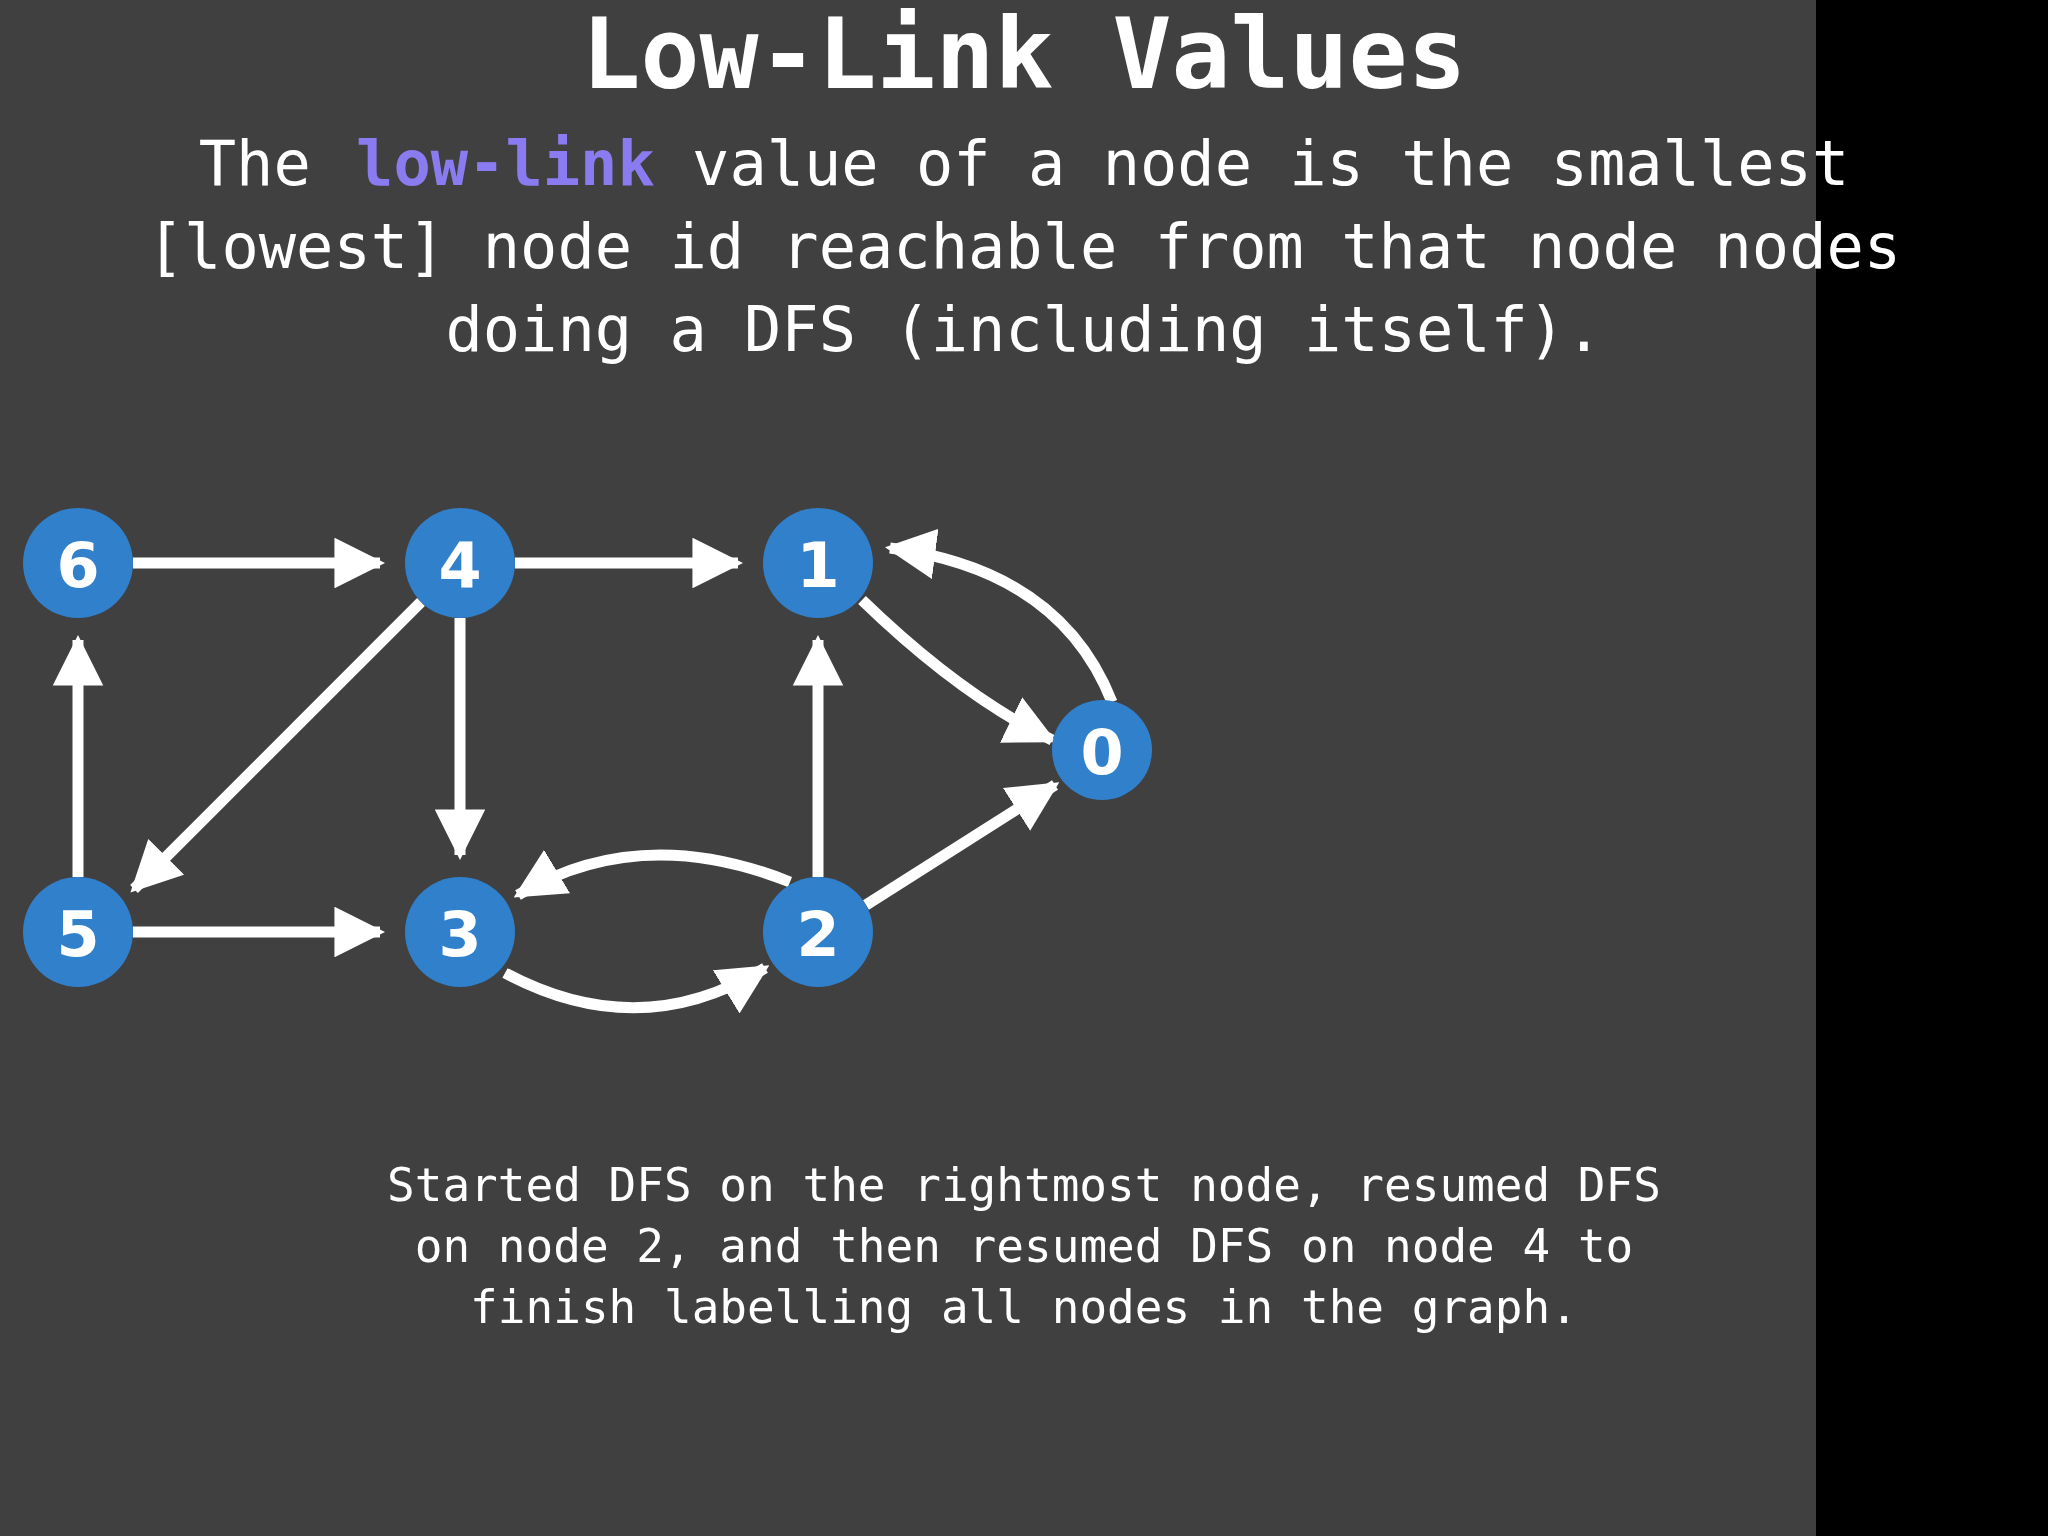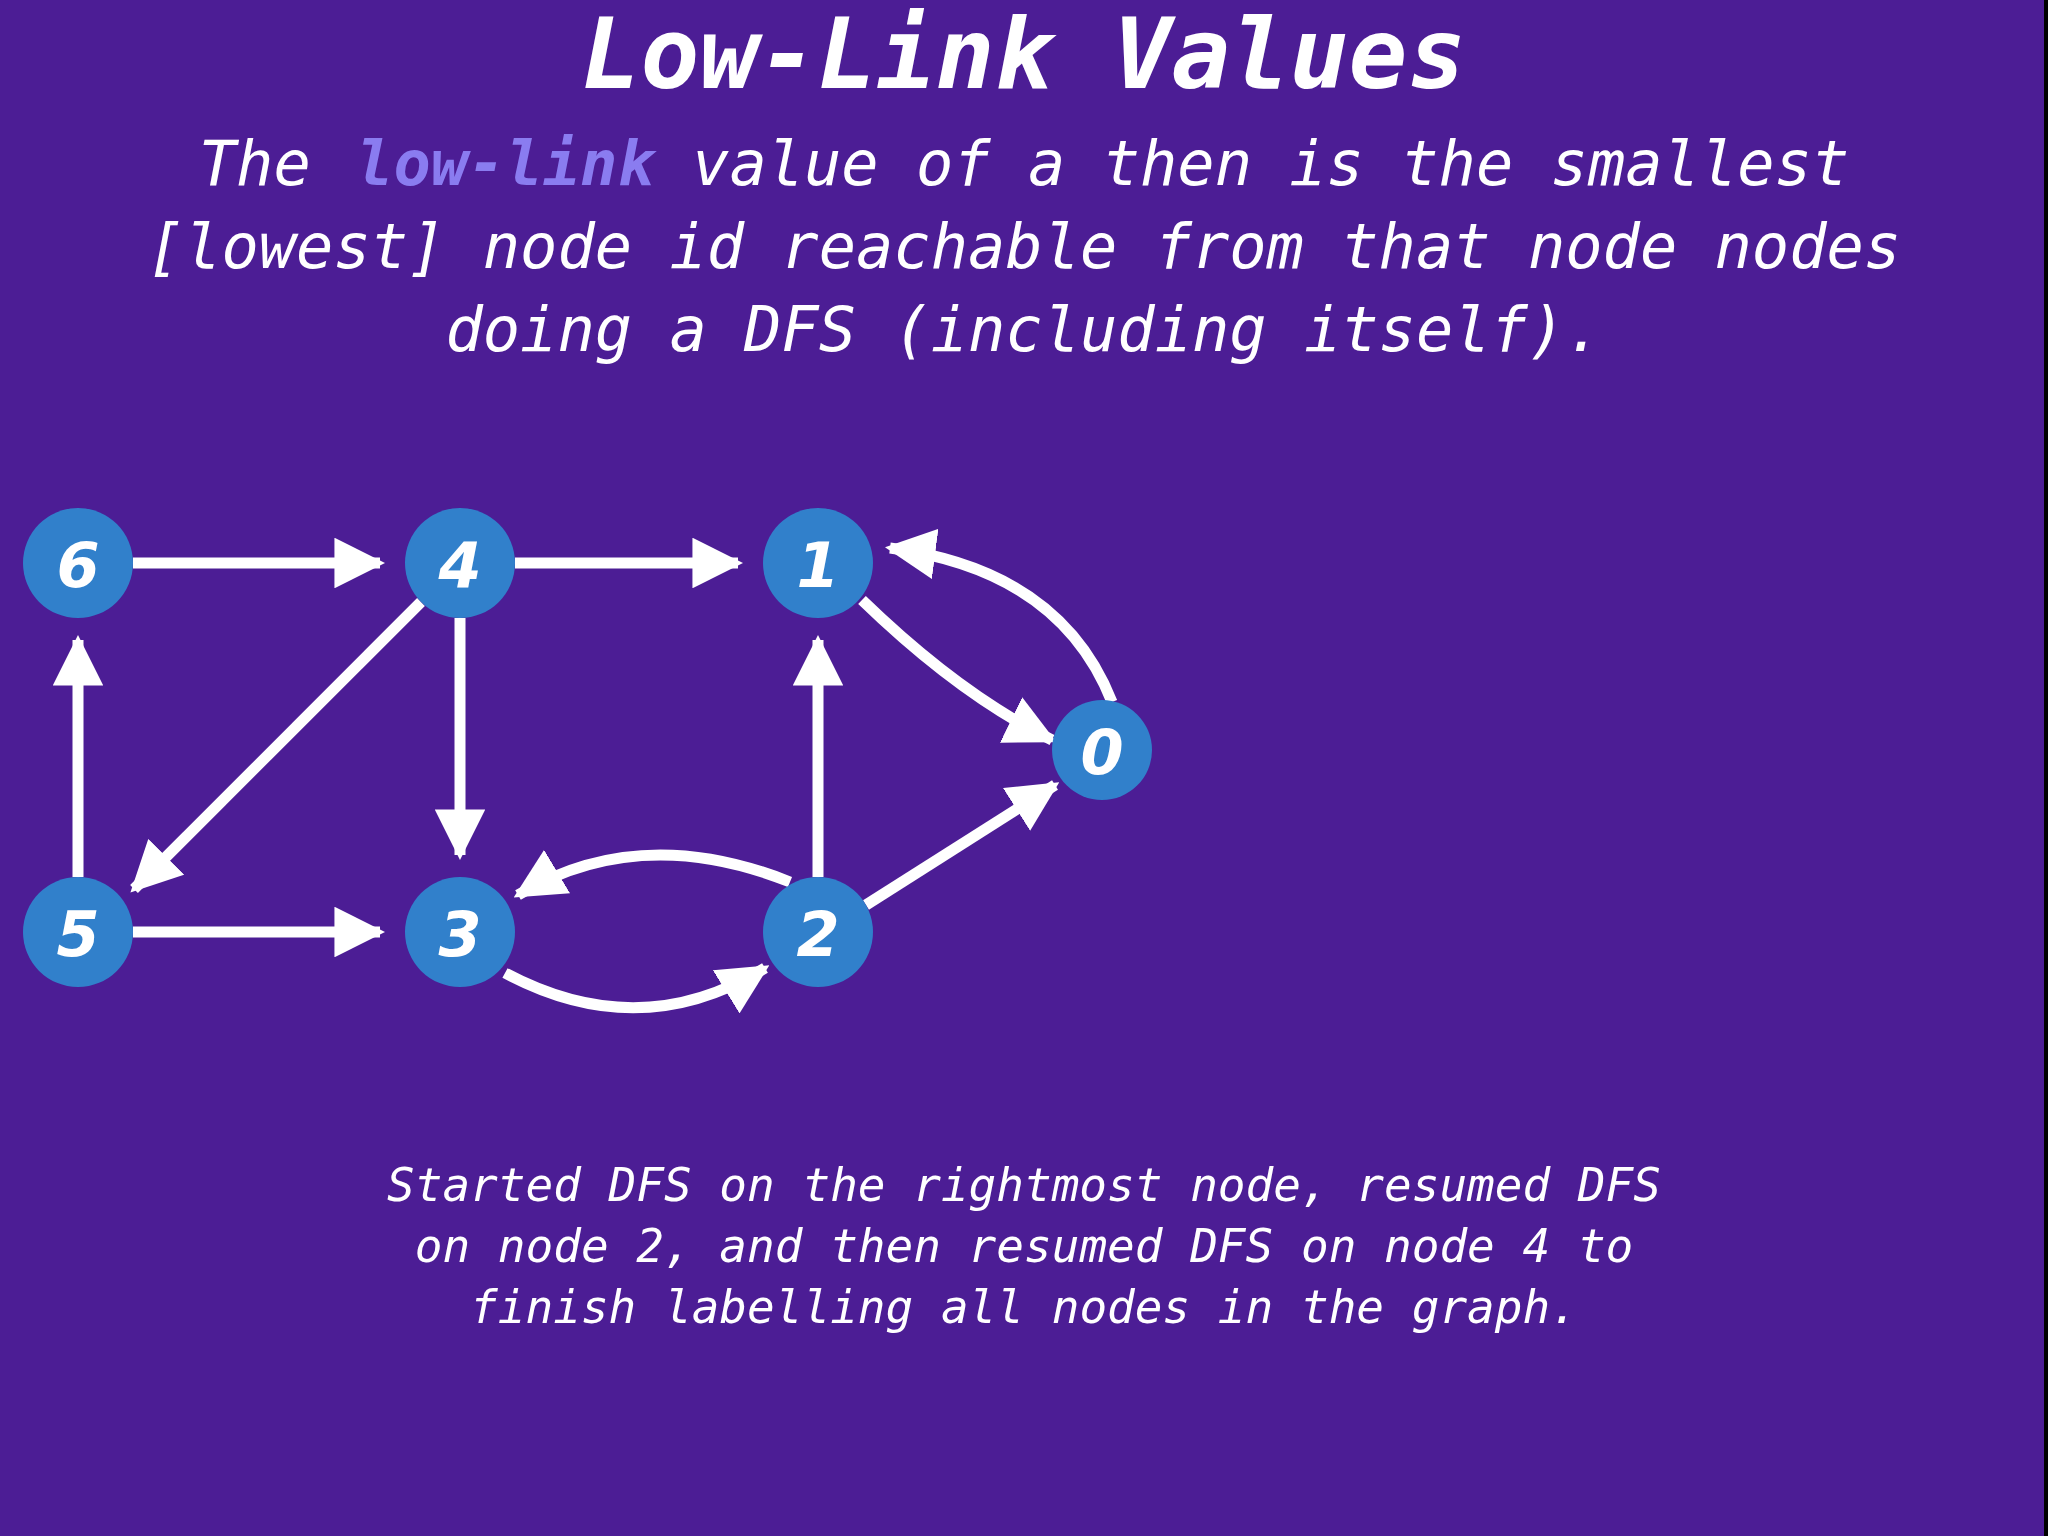--- a/index.html
+++ b/index.html
@@ -9,24 +9,23 @@
   }
   body {
     width: 2048px;
     height: 1536px;
     overflow: hidden;
     font-family: "DejaVu Sans Mono", "Liberation Mono", monospace;
     color: #ffffff;
   }
   .slide {
     position: relative;
-    width: 2044px;
+    width: 1816px;
     height: 1536px;
-    background: #4c1d95;
-    font-style: italic;
+    background: #404040;
   }
 
   
   .title {
     position: absolute;
     top: 2px;
     left: 0;
     width: 2048px;
     text-align: center;
     font-size: 98px;
@@ -96,21 +95,21 @@
     white-space: pre;
   }
 </style>
 </head>
 <body>
 
 <div class="slide">
 
   <div class="title">Low-Link Values</div>
 
-  <div class="subtitle"><span>The </span><span class="lnk">low-link</span><span> value of a then is the smallest</span>
+  <div class="subtitle"><span>The </span><span class="lnk">low-link</span><span> value of a node is the smallest</span>
 <span>[lowest] node id reachable from that node nodes</span>
 <span>doing a DFS (including itself).</span></div>
 
   <div class="graph-wrap" style="top:440px;">
     <svg class="graph" width="1300" height="640" viewBox="0 0 1300 640">
       <defs>
         <marker id="ah" viewBox="0 0 10 10" refX="9" refY="5" markerWidth="4.6" markerHeight="4.6" orient="auto-start-reverse">
           <path d="M 0 0 L 10 5 L 0 10 z" fill="#ffffff"></path>
         </marker>
       </defs>

